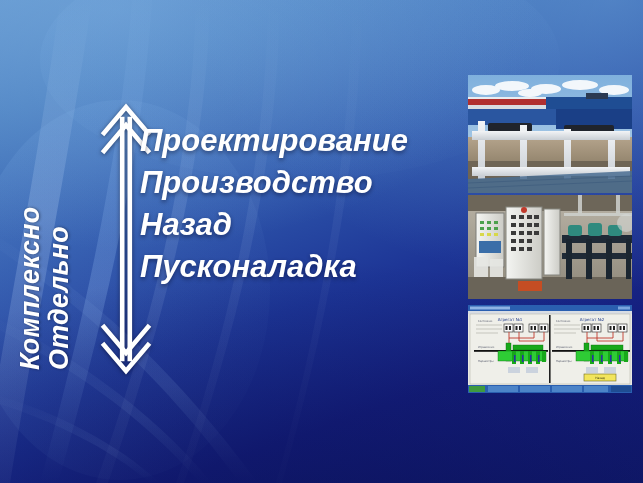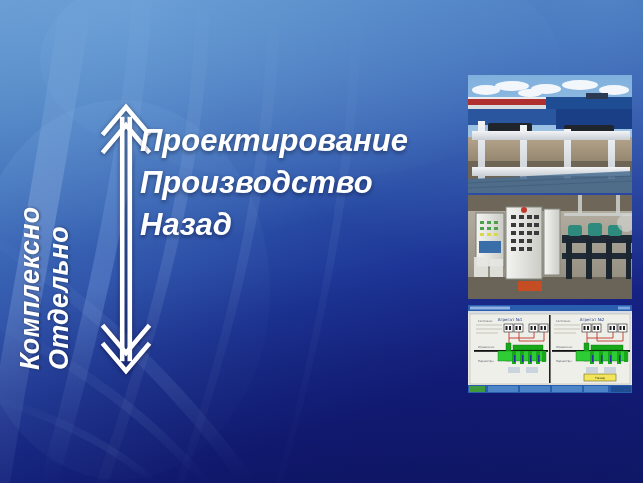--- a/index.html
+++ b/index.html
@@ -122,20 +122,21 @@
         <polyline points="6,224 28,250 50,224"></polyline>
         <polyline points="6,242 28,268 50,242"></polyline>
       </g>
     </svg>
   </div>
 
   <div class="services">
     <div class="svc">Проектирование</div>
     <div class="svc">Производство</div>
     <div class="svc">Назад</div>
+    <div class="svc">Пусконаладка</div>
   </div>
 
   <div class="photos">
 
     <div class="photo p1">
       <svg viewBox="0 0 164 118" preserveAspectRatio="none" xmlns="http://www.w3.org/2000/svg">
         <defs>
           <linearGradient id="sky1" x1="0" y1="0" x2="0" y2="1">
             <stop offset="0%" stop-color="#7fb0dd"></stop>
               <stop offset="100%" stop-color="#bcd6ea"></stop>

